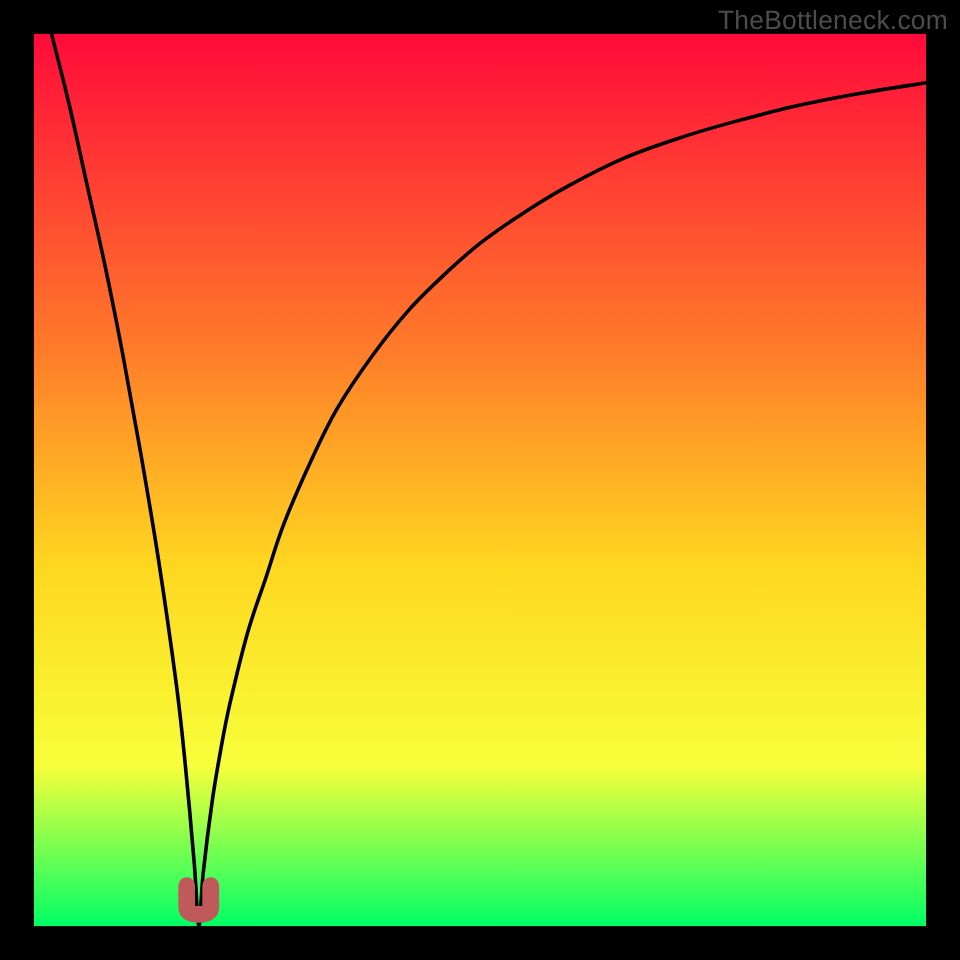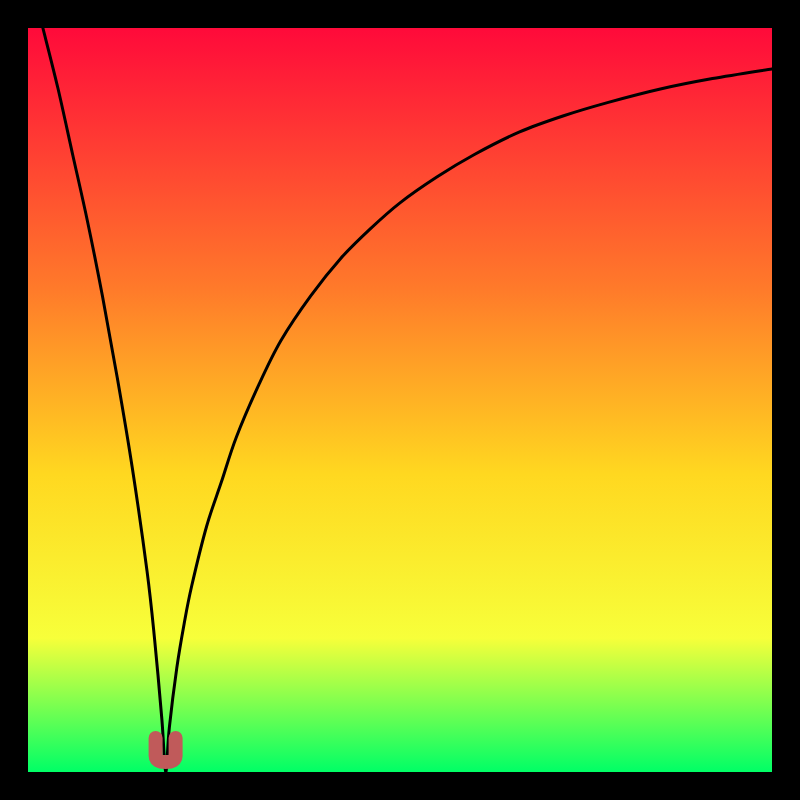--- a/index.html
+++ b/index.html
@@ -33,20 +33,21 @@
     font-weight: 500;
     color: #4d4d4d;
     letter-spacing: 0.2px;
   }
 </style>
 </head>
 <body>
 
 <div class="frame">
 
+  <div class="watermark">TheBottleneck.com</div>
 
   <div class="plot">
     <svg id="chart-svg" width="744" height="744" viewBox="0 0 744 744" preserveAspectRatio="none">
       <defs>
         <linearGradient id="bg-grad" x1="0" y1="0" x2="0" y2="1">
           <stop id="g0" offset="0%" stop-color="#ff0a3a"></stop>
           <stop id="g1" offset="35%" stop-color="#ff7a2a"></stop>
           <stop id="g2" offset="60%" stop-color="#ffd820"></stop>
           <stop id="g3" offset="82%" stop-color="#f7ff3a"></stop>
           <stop id="g4" offset="100%" stop-color="#00ff66"></stop>

